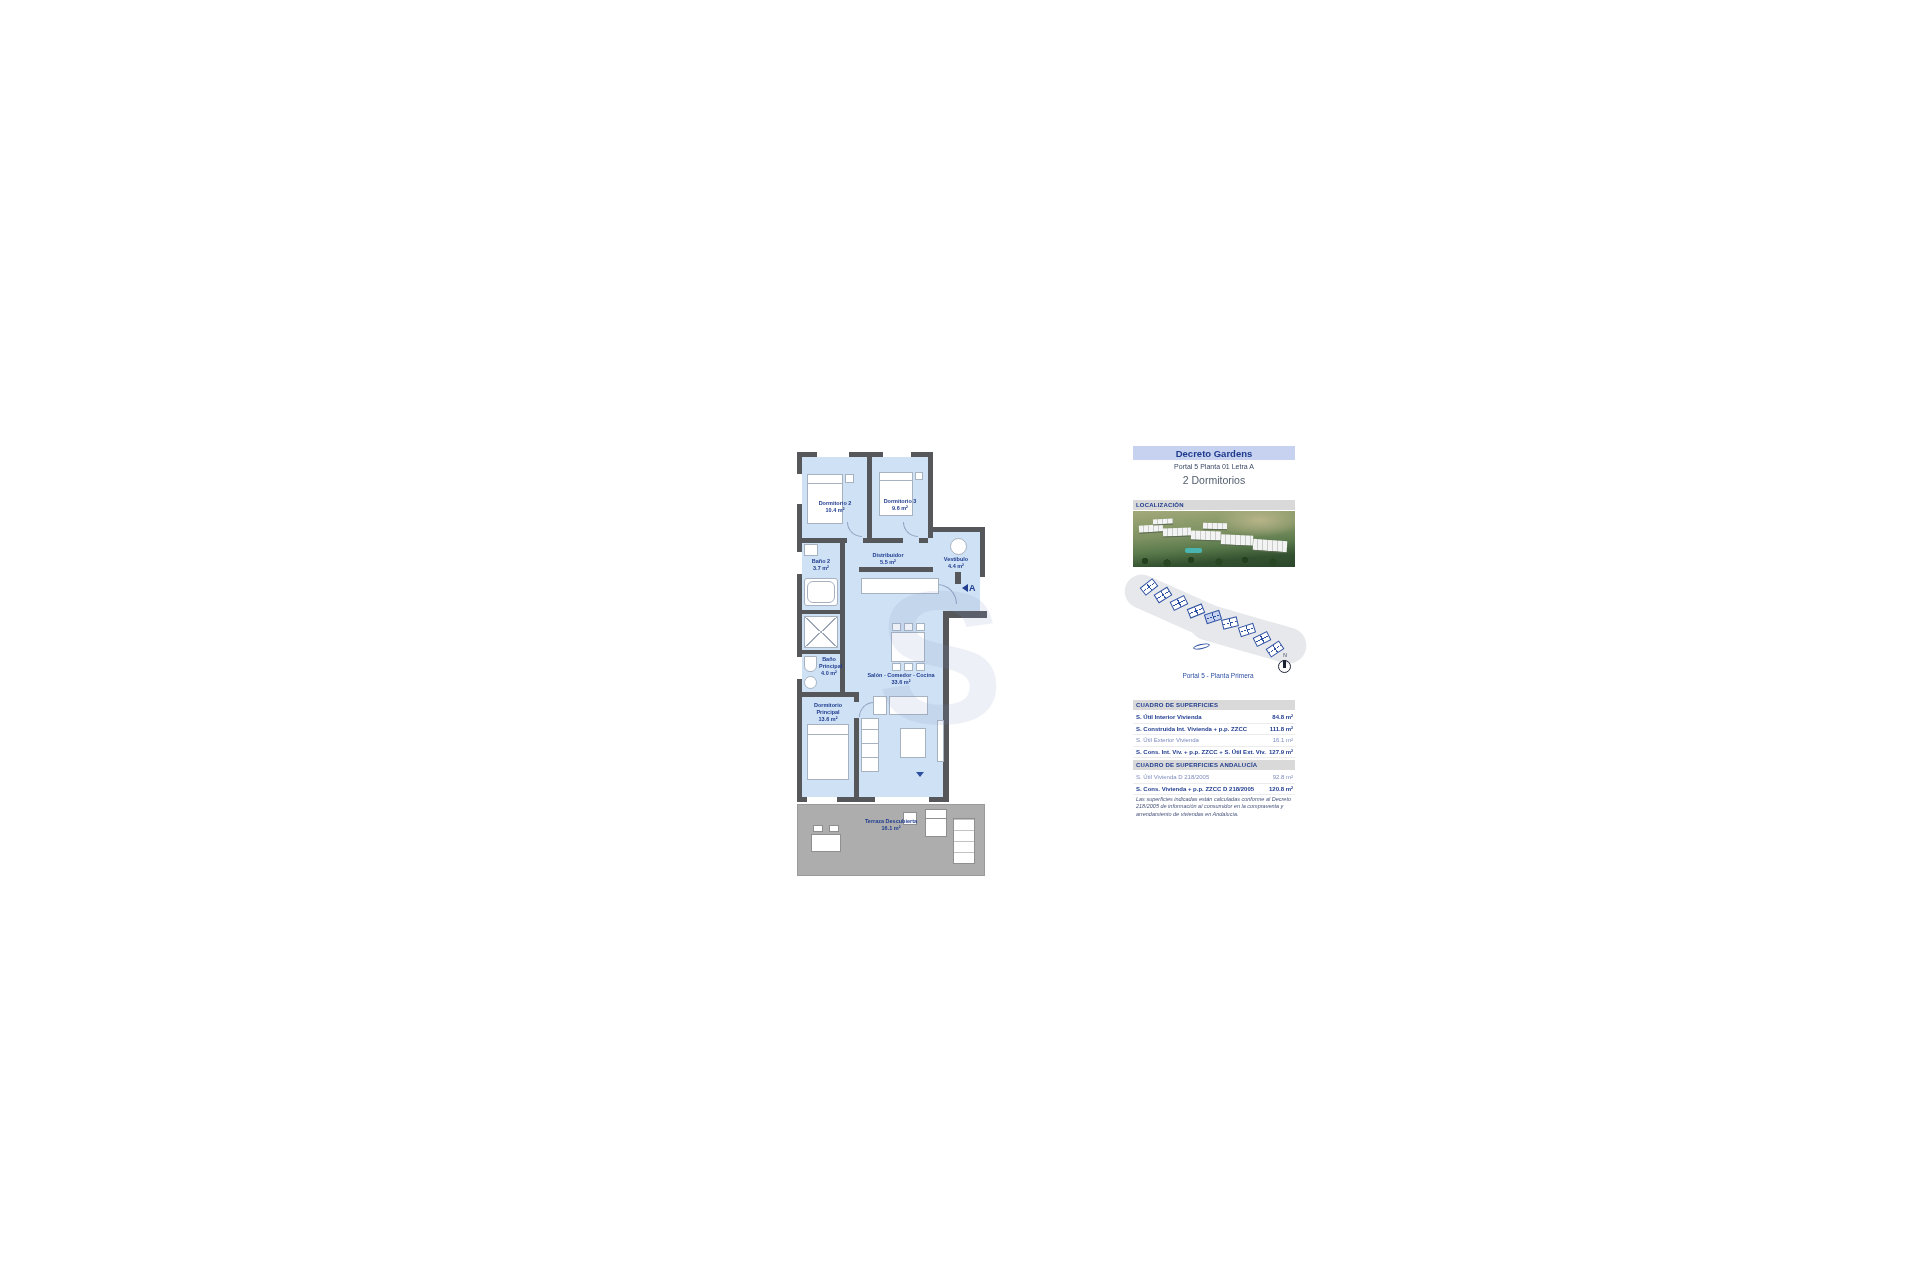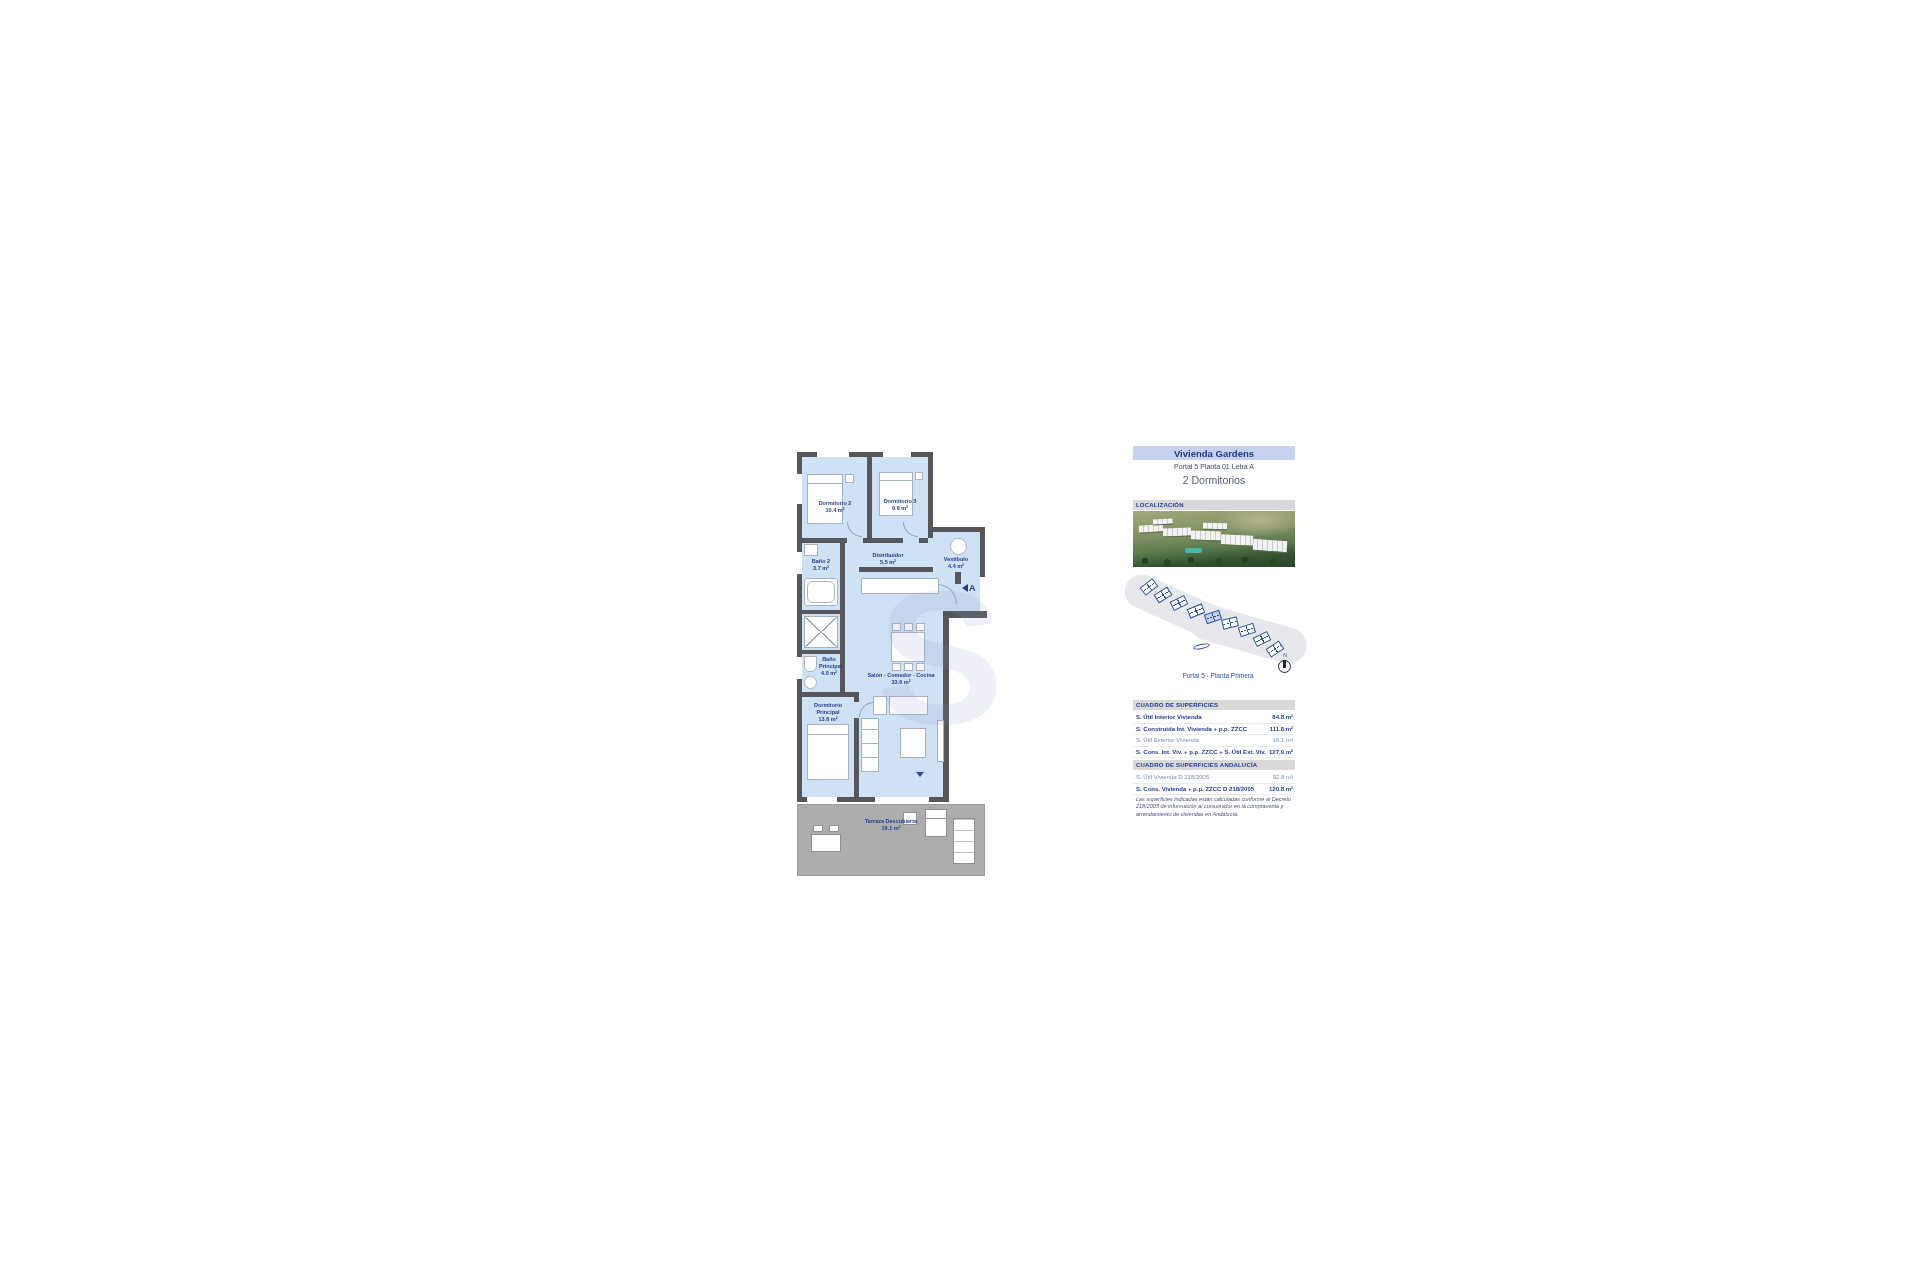--- a/index.html
+++ b/index.html
@@ -204,21 +204,21 @@
   </div>
   <div class="plan-label" style="left:52px;top:366px;width:84px;">
     <div>Terraza Descubierta</div>
       <div class="area">16.1 m²</div>
   </div>
 </div>
 
 <div id="panel">
 
   <div class="title-bar">
-    <span>Vivienda Gardens</span>
+    <span>Decreto Gardens</span>
   </div>
   <div class="subtitle">Portal 5 Planta 01 Letra A</div>
   <div class="dorms">2 Dormitorios</div>
 
   <div class="sec-bar" style="top:54px;">
     <span>LOCALIZACIÓN</span>
   </div>
 
   <div id="photo">
     <div class="hill"></div>

